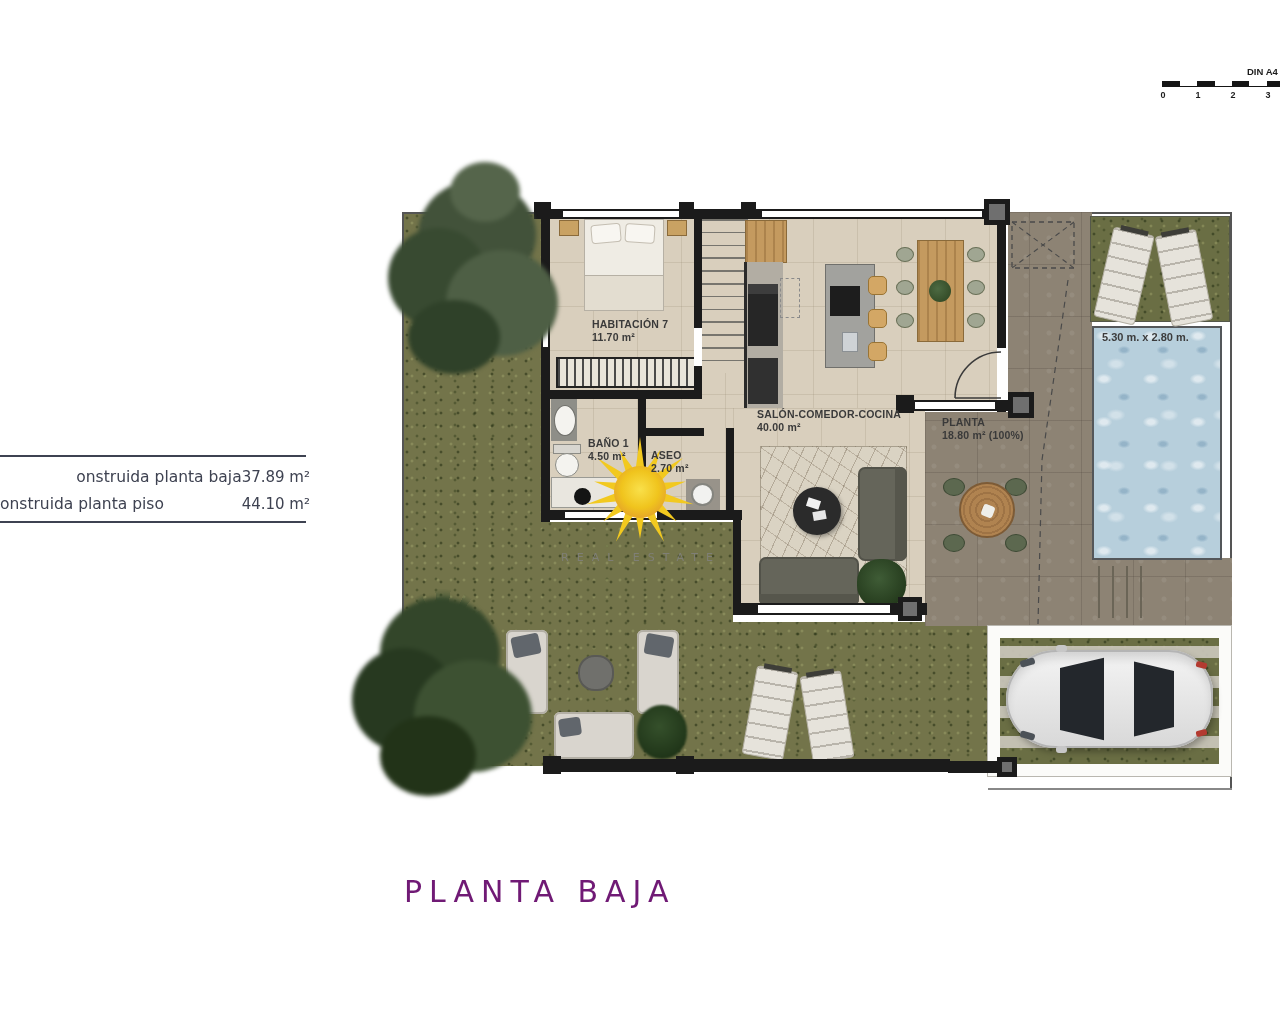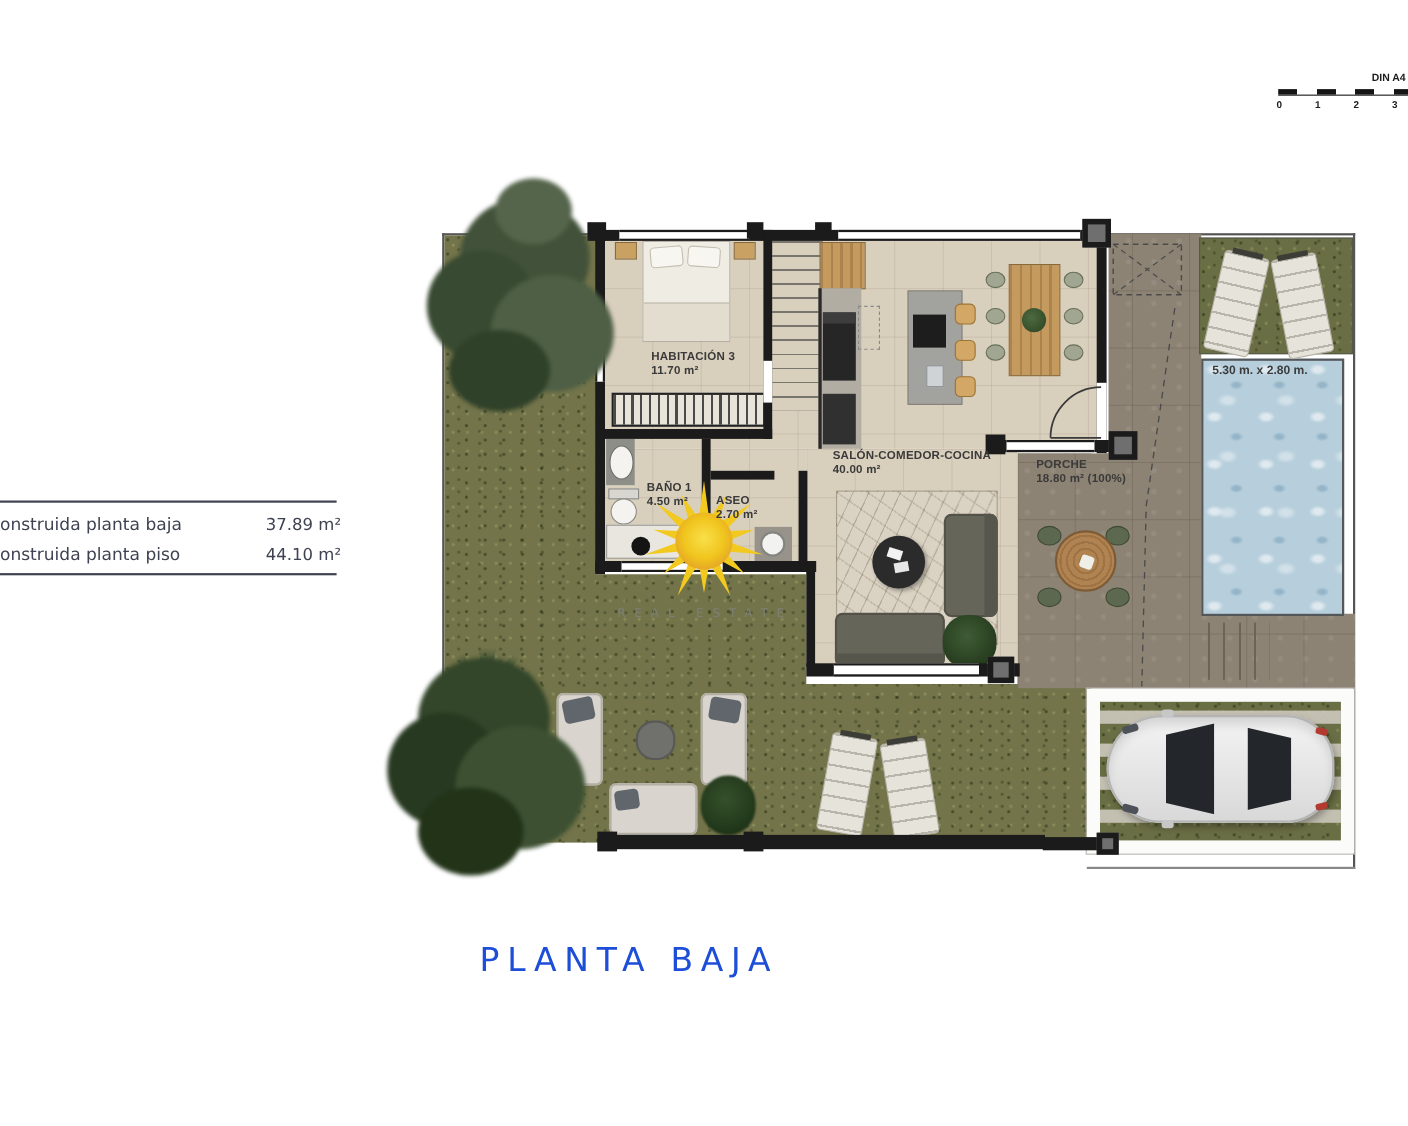--- a/index.html
+++ b/index.html
@@ -25,22 +25,22 @@
   .wall{background:#1b1b1b;}
   .winH{background:#fff;border-top:2.5px solid #1b1b1b;border-bottom:2.5px solid #1b1b1b;box-sizing:border-box;}
   .winV{background:#fff;border-left:2.5px solid #1b1b1b;border-right:2.5px solid #1b1b1b;box-sizing:border-box;}
   .post{background:#1b1b1b;}
   .postBig{background:#6f6f6f;border:5px solid #1b1b1b;box-sizing:border-box;}
   .wood{background-color:#c49a5f;background-image:repeating-linear-gradient(90deg, rgba(110,72,28,.28) 0 2px, transparent 2px 9px);}
   .blob{position:absolute;border-radius:50%;}
   
   .rlabel{position:absolute;font:700 10.5px/1.28 "Liberation Sans",sans-serif;color:#3a3a3a;letter-spacing:.2px;white-space:nowrap;}
   .pool-dim{position:absolute;font:700 11px "Liberation Sans",sans-serif;color:#3c3c3c;}
-  .plan-title{position:absolute;left:404px;top:856px;font-family:"DejaVu Sans",sans-serif;
-      font-size:30px;letter-spacing:7px;color:#1d4ed8;margin-left:32px;}
+  .plan-title{position:absolute;left:404px;top:874px;font-family:"DejaVu Sans",sans-serif;
+      font-size:30px;letter-spacing:7px;color:#701a75;}
   
   .inforow{position:absolute;left:0;width:310px;display:flex;justify-content:space-between;
       font-family:"DejaVu Sans",sans-serif;color:#3e4251;font-size:15.5px;}
   .inforow .val{font-size:15px;}
   .inforow.b{font-weight:700;font-size:16.5px;}
   .inforow.b .val{font-weight:400;font-size:16px;}
   .inforow.small .val{font-size:12.5px;}
   .sep{position:absolute;left:0;width:306px;height:2px;background:#3e4251;}
   
   .din{position:absolute;left:1247px;top:66px;font:700 9.5px "Liberation Sans",sans-serif;color:#1c1c1c;}
@@ -79,21 +79,21 @@
 <div class="page">
 
   <div class="din">DIN A4</div>
   <div class="sbar"></div>
   <div class="stick" style="left:1158px;">0</div>
   <div class="stick" style="left:1193px;">1</div>
   <div class="stick" style="left:1228px;">2</div>
   <div class="stick" style="left:1263px;">3</div>
 
   <div class="sep" style="top:455px;"></div>
-  <div class="inforow" style="top:468px;">
+  <div class="inforow" style="top:468px;justify-content:flex-end;">
     <span>onstruida planta baja</span>
     <span class="val">37.89 m²</span>
   </div>
   <div class="inforow" style="top:495px;">
     <span>onstruida planta piso</span>
     <span class="val">44.10 m²</span>
   </div>
   <div class="sep" style="top:521px;"></div>
 
   <div class="abs" style="left:402px;top:212px;width:2px;height:561px;background:#555;"></div>
@@ -295,36 +295,36 @@
     <line x1="1012" y1="222" x2="1074" y2="268" stroke="#4a4a4a" stroke-width="1.1" stroke-dasharray="5 4"></line>
     <line x1="1074" y1="222" x2="1012" y2="268" stroke="#4a4a4a" stroke-width="1.1" stroke-dasharray="5 4"></line>
     <polyline points="1068,280 1042,460 1038,624" fill="none" stroke="#4a4a4a" stroke-width="1.2" stroke-dasharray="6 5"></polyline>
   <polygon points="640.0,437.0 644.7,471.5 660.4,449.7 653.1,475.6 683.0,457.7 658.9,482.9 685.8,481.5 661.0,492.0 693.6,504.2 658.9,501.1 676.7,521.3 653.1,508.4 663.9,541.6 644.7,512.5 640.0,539.0 635.3,512.5 616.1,541.6 626.9,508.4 603.3,521.3 621.1,501.1 586.4,504.2 619.0,492.0 594.2,481.5 621.1,482.9 597.0,457.7 626.9,475.6 619.6,449.7 635.3,471.5" fill="#f2c91f"></polygon>
       <circle cx="640" cy="492" r="26" fill="url(#sunGrad)"></circle>
     </svg>
 
   <div class="sun-tag">REAL ESTATE</div>
 
   <div class="rlabel" style="left:592px;top:318px;">
-    <div>HABITACIÓN 3</div>
+    <div>HABITACIÓN 7</div>
     <div>11.70 m²</div>
   </div>
   <div class="rlabel" style="left:588px;top:437px;">
     <div>BAÑO 1</div>
     <div>4.50 m²</div>
   </div>
   <div class="rlabel" style="left:651px;top:449px;">
     <div>ASEO</div>
     <div>2.70 m²</div>
   </div>
   <div class="rlabel" style="left:757px;top:408px;">
     <div>SALÓN-COMEDOR-COCINA</div>
     <div>40.00 m²</div>
   </div>
   <div class="rlabel" style="left:942px;top:416px;">
-    <div>PORCHE</div>
+    <div>PLANTA</div>
     <div>18.80 m² (100%)</div>
   </div>
   <div class="pool-dim" style="left:1102px;top:331px;">5.30 m. x 2.80 m.</div>
 
   <div class="plan-title">PLANTA BAJA</div>
 
 </div>
 
 </body></html>

